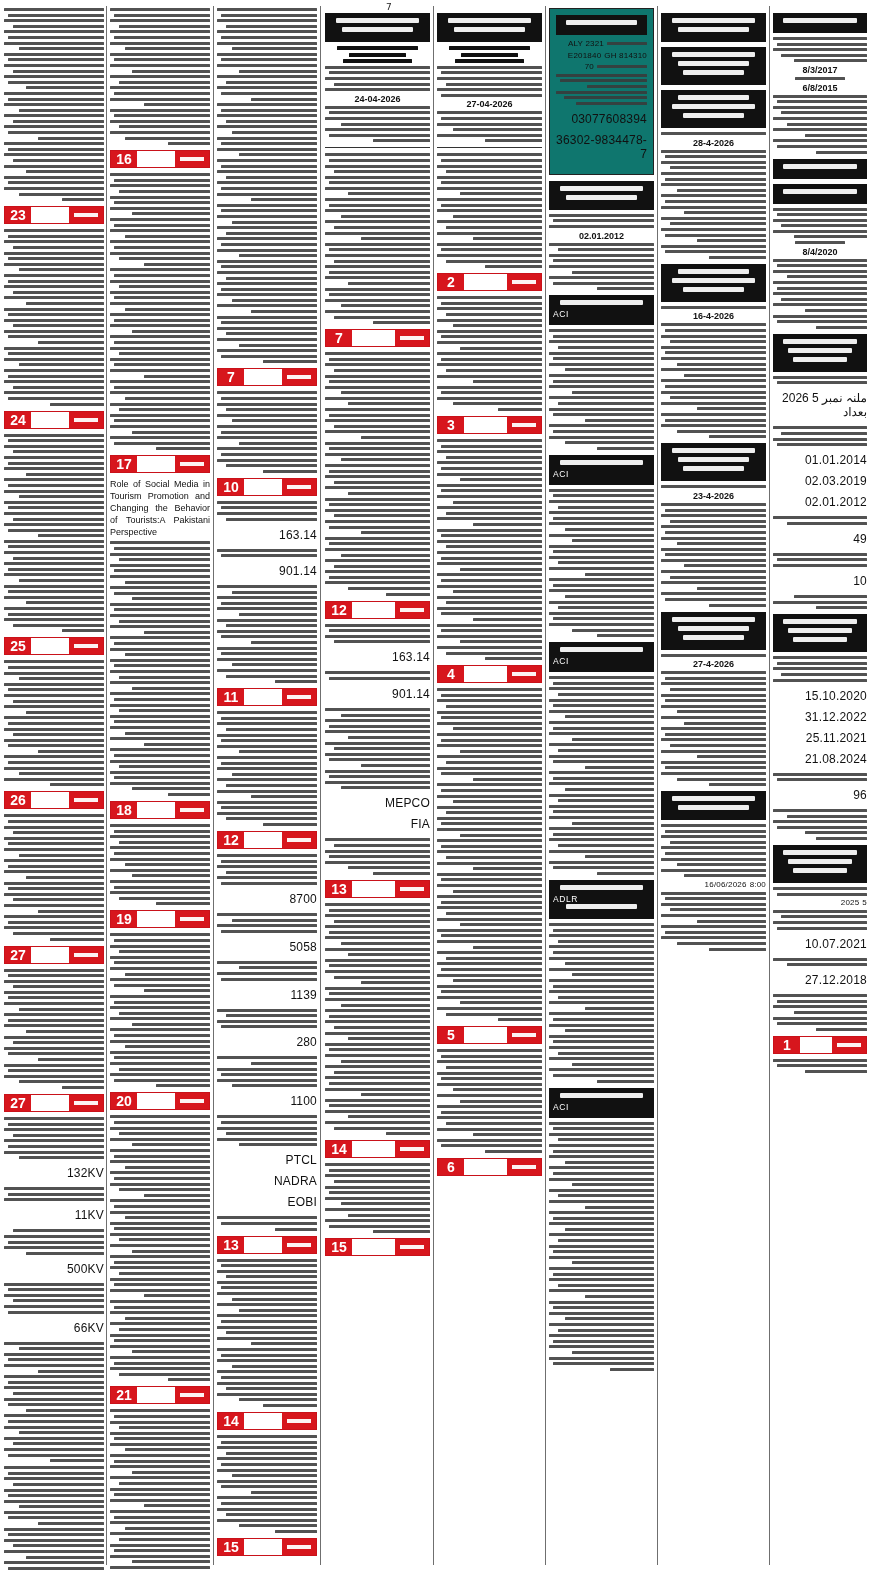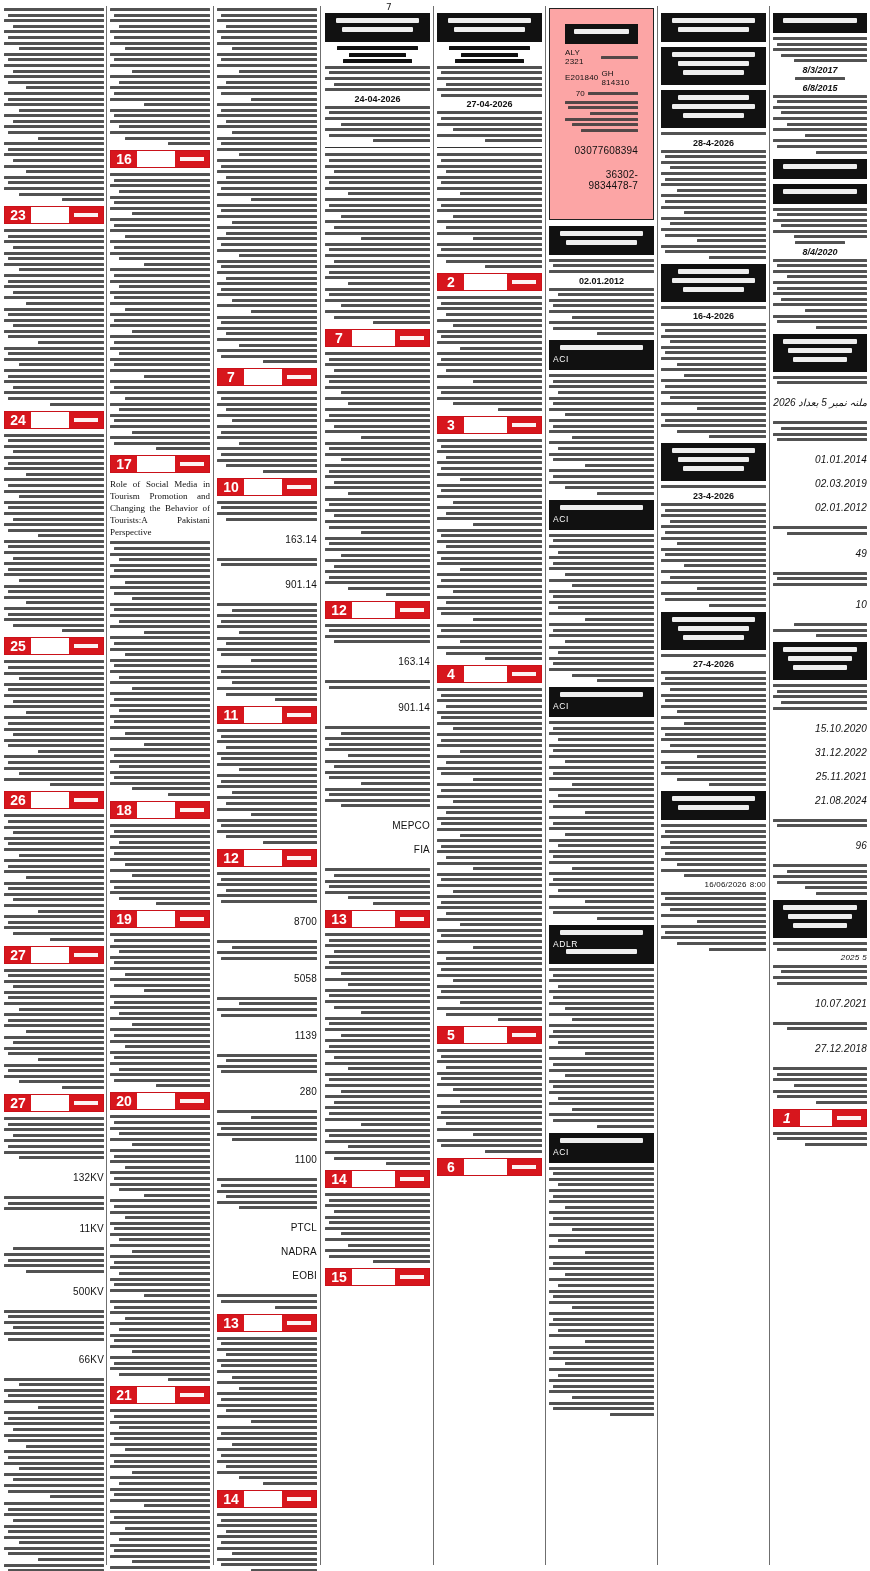--- a/index.html
+++ b/index.html
@@ -29,42 +29,42 @@
   .blackhead{background:#111;color:#fff;padding:5px 4px 6px;text-align:left;
              margin:5px 0 4px;}
   .blackhead .hl{height:5px;background:#fff;margin:0 auto 4px;border-radius:1px;
                  opacity:.93;}
   .blackhead .hl.w1{width:86%}.blackhead .hl.w2{width:74%}
   .blackhead .hl.w3{width:62%}
   .blackhead .lat{font-size:8.5px;letter-spacing:.6px;color:#fff;
                   font-family:"Liberation Sans",sans-serif;}
 
   
-  .adbox{border:1px solid #222;padding:15px;margin:0 0 6px;background:#fca5a5;}
+  .adbox{border:1px solid #222;padding:6px;margin:0 0 6px;background:#0f766e;}
 
   
   .badge{display:flex;align-items:stretch;height:16px;margin:5px 0 5px;
          border:1px solid #c9121a;}
   .badge .num{background:#d7161d;color:#fff;font-size:14px;font-weight:bold;
               min-width:26px;display:flex;align-items:center;justify-content:center;
               font-family:"Liberation Sans",sans-serif;}
   .badge .gap{flex:1;background:#fff;}
   .badge .tail{background:#d7161d;color:#fff;width:34px;display:flex;
                align-items:center;justify-content:center;}
   .badge .tail .tl{width:70%;height:4px;background:#fff;opacity:.95;}
 
   
   .lat{font-family:"Liberation Sans",sans-serif;font-size:8px;color:#111;
        letter-spacing:.2px;}
-  .latright{font-size:10px;font-family:"Liberation Sans",sans-serif;color:#111;
-            text-align:right;margin:13px 0;}
+  .latright{font-size:12px;font-family:"Liberation Sans",sans-serif;color:#111;
+            text-align:right;margin:7px 0;}
   .datec{font-size:9px;font-family:"Liberation Sans",sans-serif;color:#111;
          text-align:center;margin:2px 0;font-weight:bold;}
 
-  .eng{font-family:Liberation Serif, serif;font-size:9px;color:#111;
+  .eng{font-family:Liberation Sans, sans-serif;font-size:9px;color:#111;
        line-height:12px;text-align:justify;margin:3px 0;}
 
   .hrule{height:1px;background:#333;margin:5px 0;}
 
   .mixline{display:flex;align-items:center;gap:3px;margin-bottom:2.6px;
            justify-content:flex-end;}
   .mixline .ln{margin:0;}
 </style>
 </head>
 <body>
@@ -1906,21 +1906,21 @@
       <div class="ln s1"></div>
         <div class="ln s2"></div>
         <div class="ln s1"></div>
       <div class="ln s4"></div>
         <div class="ln s7"></div>
     </div>
   </div>
 
   <div class="vrule" style="left:769px;"></div>
 
-  <div class="col" style="left:773px;width:94px;font-style:italic;">
+  <div class="col" style="left:773px;width:94px;">
 
     <div class="blackhead">
       <div class="hl w1"></div>
     </div>
     <div class="para">
       <div class="ln s1"></div>
         <div class="ln s2"></div>
         <div class="ln s1"></div>
       <div class="ln s3"></div>
         <div class="ln s5"></div>

